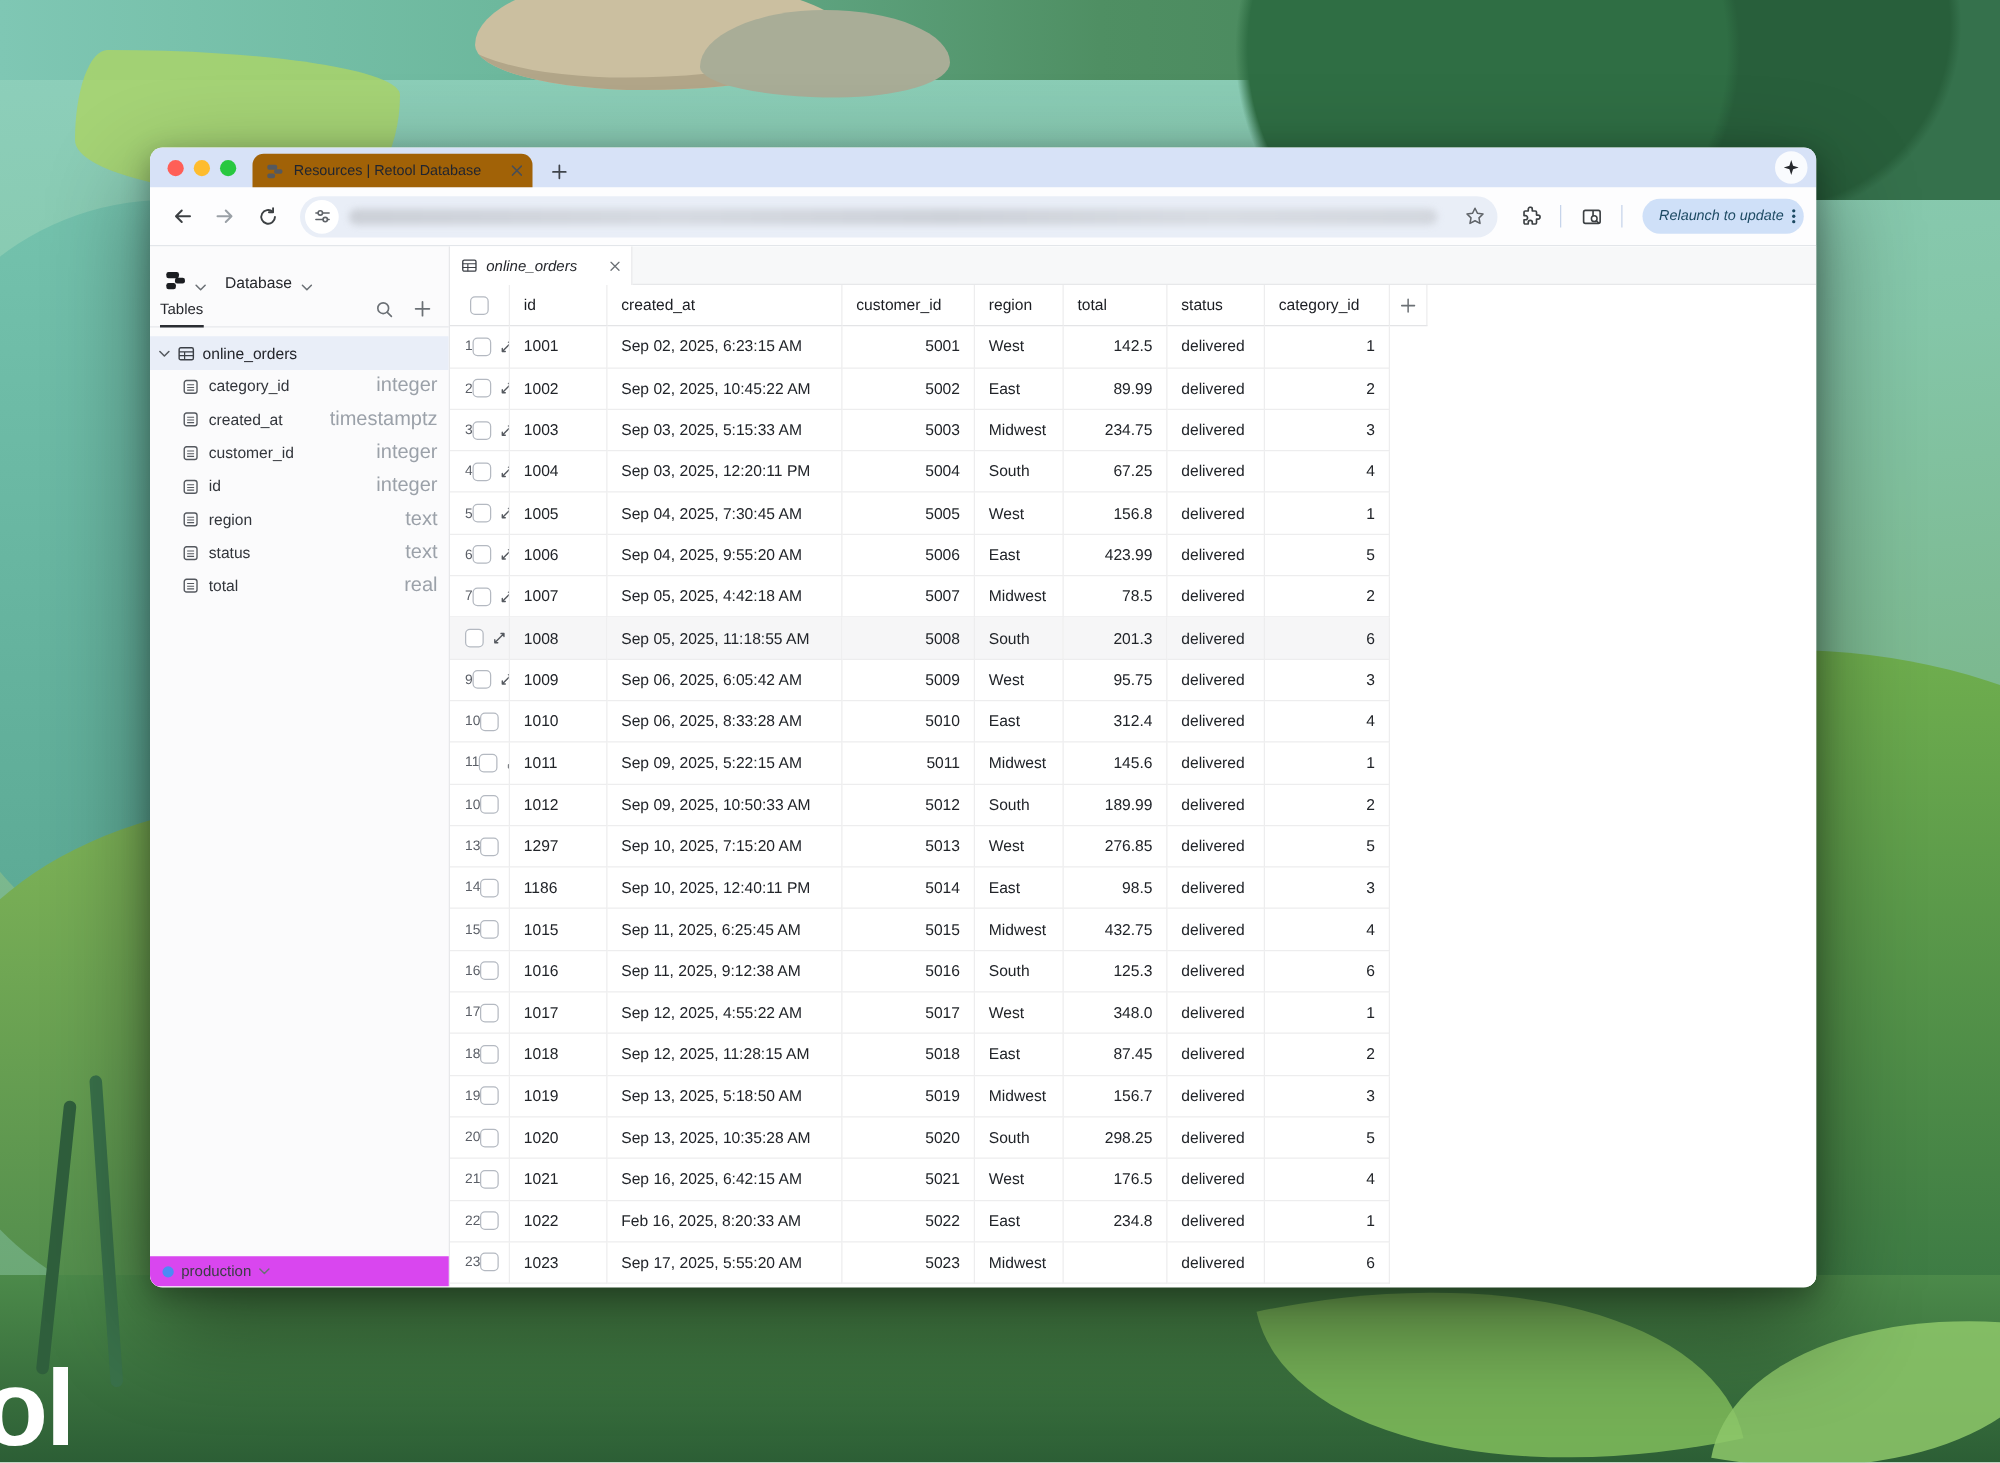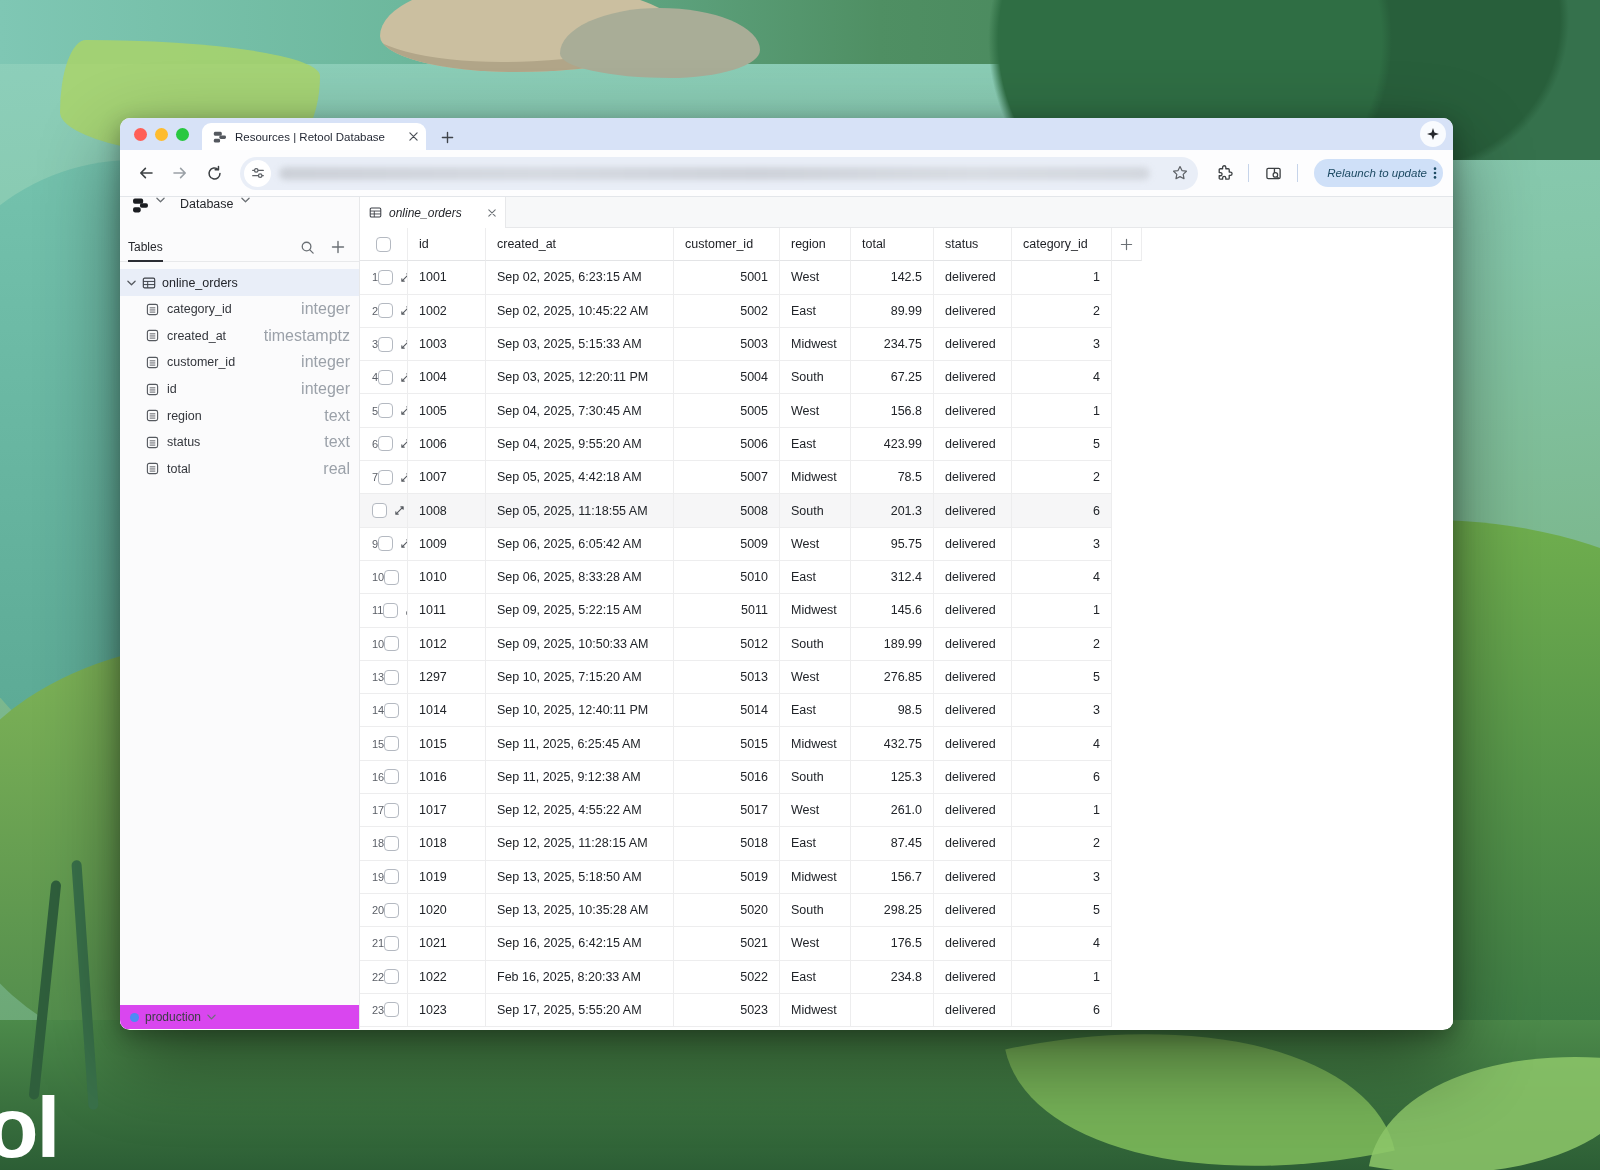--- a/index.html
+++ b/index.html
@@ -25,21 +25,21 @@
   .wp-reed2     { left:80px; top:860px; width:10px; height:250px; background:#39714a; border-radius:6px; transform:rotate(-4deg); }
   .wp-logo { position:absolute; left:-14px; top:1078px; color:#fff; font-size:86px; font-weight:600; letter-spacing:-2px; }
 
   
   .window { position:absolute; left:120px; top:118px; width:1333px; height:912px;
             border-radius:10px; background:#fff; box-shadow:0 30px 80px rgba(0,0,0,.45), 0 6px 22px rgba(0,0,0,.3); overflow:hidden; }
 
   .tabstrip { position:relative; height:32px; background:#d7e2f7; }
   .traffic { position:absolute; top:9.5px; width:13px; height:13px; border-radius:50%; }
   .t-red{ left:14px; } .t-yellow{ left:35px; } .t-green{ left:56px; }
-  .chrome-tab { position:absolute; left:82px; top:5px; width:224px; height:27px; background:#ffffff;
+  .chrome-tab { position:absolute; left:82px; top:5px; width:224px; height:27px; background:#a16207;
                 border-radius:9px 9px 0 0; display:flex; align-items:center; padding:0 8px 0 11px; gap:8px; }
   .chrome-tab .title { font-size:11.5px; color:#1f2430; white-space:nowrap; overflow:hidden; flex:1; }
   .newtab-btn { position:absolute; left:316px; top:8px; width:22px; height:22px; display:flex; align-items:center; justify-content:center; }
   .sparkle-btn { position:absolute; left:1300px; top:3px; width:26px; height:26px; border-radius:50%; background:rgba(255,255,255,.85); display:flex; align-items:center; justify-content:center; }
 
   .toolbar { position:relative; height:47px; background:#fdfdfe; border-bottom:1px solid #e3e6ea;
              display:flex; align-items:center; padding:0 10px 0 12px; gap:6px; }
   .navbtn { width:28px; height:28px; display:flex; align-items:center; justify-content:center; }
   .omnibox { flex:1; height:33px; margin:0 6px; background:#e9eef7; border-radius:17px;
              display:flex; align-items:center; padding:0 10px 0 4px; gap:8px; }
@@ -48,21 +48,21 @@
               background:linear-gradient(90deg,#c7cbd2 0%,#d2d6dd 30%,#c9cdd4 55%,#d5d9df 80%,#cfd3da 100%);
               filter:blur(3px); opacity:.85; }
   .tb-sep { width:1px; height:18px; background:#c6d4ea; margin:0 4px; }
   .relaunch-chip { height:28px; margin-left:6px; background:#cfe0f8; border-radius:14px;
                    display:flex; align-items:center; gap:6px; padding:0 6px 0 13px; }
   .relaunch-chip span { font-size:11.5px; font-weight:500; color:#1d4a63; white-space:nowrap;font-style:italic; }
 
   
   .appbody { display:flex; height:832px; background:#fff; }
   .sidebar { width:240px; border-right:1px solid #e7e8ea; background:#fbfbfc; display:flex; flex-direction:column; }
-  .sb-head { height:36px; display:flex; align-items:flex-start; padding:0 12px; gap:7px; }
+  .sb-head { height:36px; display:flex; align-items:flex-end; padding:0 12px; gap:7px; }
   .sb-workspace { font-size:12.5px; color:#26282d; margin-left:8px; }
   .sb-tablesrow { height:29px; display:flex; align-items:center; padding:0 14px 0 8px; border-bottom:1px solid #e8e9eb; position:relative; }
   .sb-tableslabel { font-size:12px; color:#26282d; position:relative; height:100%; display:flex; align-items:center; }
   .sb-tableslabel::after { content:""; position:absolute; left:0; right:0; bottom:-1px; height:2px; background:#2b2d33; }
   .sb-tools { margin-left:auto; display:flex; gap:16px; align-items:center; }
   .sb-list { flex:1; padding-top:7px; overflow:hidden; }
   .tree-table-row { height:27px; display:flex; align-items:center; gap:6px; padding:0 8px 0 7px; background:#e9eef8; }
   .tree-table-row .tname { font-size:12.5px; font-weight:500; color:#23252b; }
   .schema-item { height:26.6px; display:flex; align-items:center; padding:0 9px 0 26px; gap:8px; }
   .schema-name { font-size:12.5px; color:#33363c; }
@@ -677,21 +677,21 @@
       <span class="rn-label">14</span>
       <span class="rn-hover" hidden="">
         <span class="mini-checkbox"></span>
         <span class="ic">
           <svg width="11" height="11" viewBox="0 0 12 12">
                         <path d="M7.4 2h2.6v2.6M9.6 2.4L2.4 9.6M2 7.4V10h2.6" stroke="#55595f" stroke-width="1.2" fill="none" stroke-linecap="round" stroke-linejoin="round"></path>
                       </svg>
         </span>
       </span>
     </div>
-    <div class="cell c-id">1014</div>
+    <div class="cell c-id">1186</div>
     <div class="cell c-created">Sep 10, 2025, 12:40:11 PM</div>
     <div class="cell c-customer">5014</div>
     <div class="cell c-region">East</div>
     <div class="cell c-total">98.5</div>
     <div class="cell c-status">delivered</div>
     <div class="cell c-category">3</div>
   </div>
 
   <div class="grow grid-row">
     <div class="cell c-rownum">
@@ -744,21 +744,21 @@
           <svg width="11" height="11" viewBox="0 0 12 12">
                         <path d="M7.4 2h2.6v2.6M9.6 2.4L2.4 9.6M2 7.4V10h2.6" stroke="#55595f" stroke-width="1.2" fill="none" stroke-linecap="round" stroke-linejoin="round"></path>
                       </svg>
         </span>
       </span>
     </div>
     <div class="cell c-id">1017</div>
     <div class="cell c-created">Sep 12, 2025, 4:55:22 AM</div>
     <div class="cell c-customer">5017</div>
     <div class="cell c-region">West</div>
-    <div class="cell c-total">261.0</div>
+    <div class="cell c-total">348.0</div>
     <div class="cell c-status">delivered</div>
     <div class="cell c-category">1</div>
   </div>
 
   <div class="grow grid-row">
     <div class="cell c-rownum">
       <span class="rn-label">18</span>
       <span class="rn-hover" hidden="">
         <span class="mini-checkbox"></span>
         <span class="ic">

